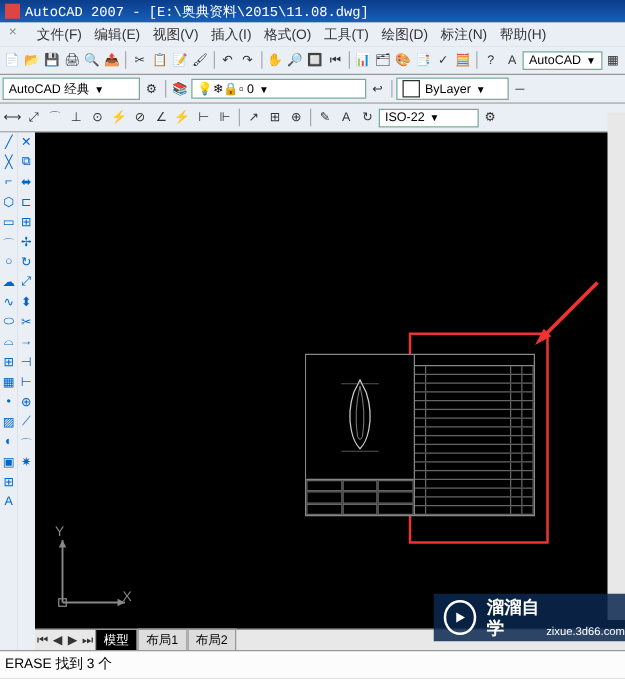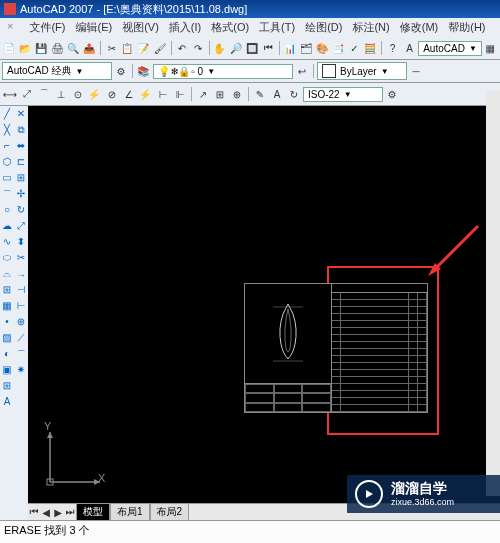--- a/index.html
+++ b/index.html
@@ -14,20 +14,21 @@
   position: relative;
 }
 .titlebar {
   background: linear-gradient(to bottom, #0a3d8a, #1a5fba);
   color: #fff;
   padding: 2px 4px;
   font-size: 11px;
   height: 14px;
   display: flex;
   align-items: center;
+  font-family: Liberation Mono, monospace;
 }
 .titlebar .icon {
   width: 12px;
   height: 12px;
   background: #d44;
   margin-right: 4px;
 }
 .menubar {
   background: #eaeef5;
   padding: 2px 4px;
@@ -263,22 +264,23 @@
   width: 24px;
   height: 24px;
   border: 2px solid #fff;
   border-radius: 50%;
   display: flex;
   align-items: center;
   justify-content: center;
 }
 .watermark .txt {
   display: flex;
-  flex-direction: column;
+  flex-direction: row;
   line-height: 1.2;
+  align-items: flex-end;
 }
 .watermark .txt .big {
   font-size: 14px;
   font-weight: bold;
 }
 .watermark .txt .small {
   font-size: 9px;
 }
 .scroll-v {
   position: absolute;
@@ -300,21 +302,20 @@
 <div class="menubar">
   <span class="close-icon">×</span>
   <span>文件(F)</span>
   <span>编辑(E)</span>
   <span>视图(V)</span>
   <span>插入(I)</span>
   <span>格式(O)</span>
   <span>工具(T)</span>
   <span>绘图(D)</span>
   <span>标注(N)</span>
-  <span>修改(M)</span>
   <span>帮助(H)</span>
 </div>
 
 <div class="toolbar">
   <div class="btn">📄</div>
   <div class="btn">📂</div>
   <div class="btn">💾</div>
   <div class="btn">🖨</div>
   <div class="btn">🔍</div>
   <div class="btn">📤</div>

